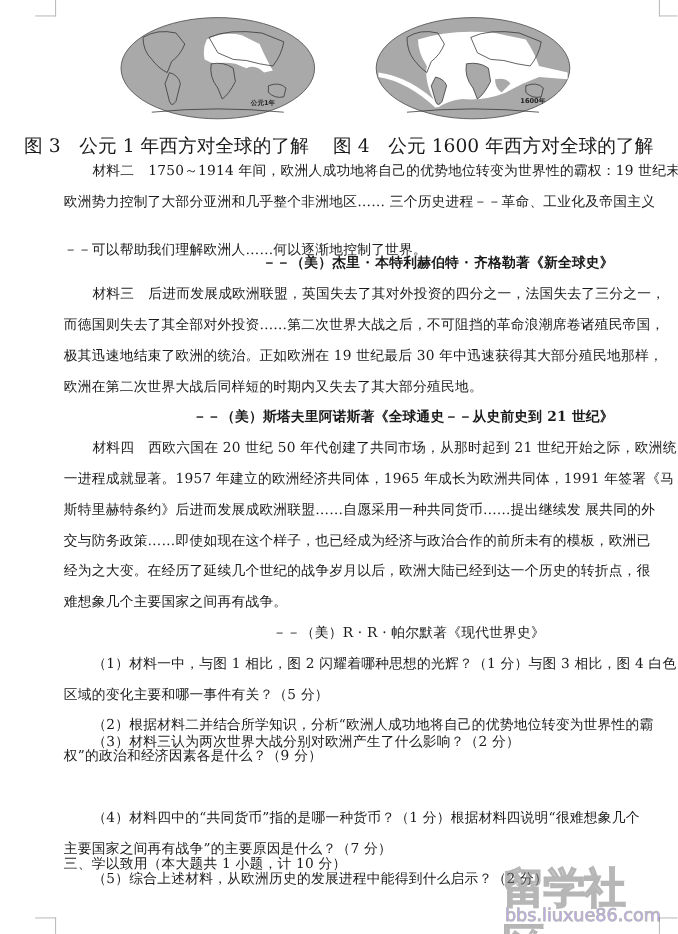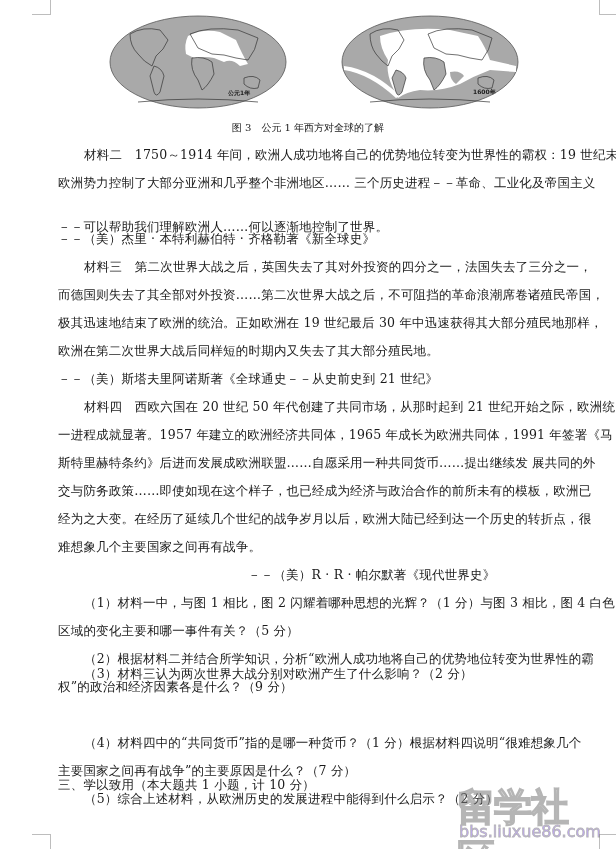--- a/index.html
+++ b/index.html
@@ -21,28 +21,28 @@
   .map svg { width: 100%; height: 100%; display: block; }
   .map-label {
     position: absolute; font-size: 6px; font-family: "DejaVu Sans", sans-serif;
     color: #222; font-weight: bold;
   }
   .map.m1 .map-label { left: 120px; top: 75px; }
   .map.m2 .map-label { left: 133px; top: 74px; }
 
   .caption {
     position: absolute; top: 121px; left: 0; width: 616px;
-    font-size: 10px; display: flex; justify-content: center; gap: 22px;
+    font-size: 17px; display: flex; justify-content: center; gap: 22px;
   }
   .caption span { white-space: nowrap; padding-left: 0; }
 
   .text { position: absolute; left: 58px; width: 500px; font-size: 12.5px; }
   .line { position: absolute; left: 0; white-space: nowrap; letter-spacing: 0.2px; }
   .indent { left: 26px; }
-  .center { left: 0; width: 500px; text-align: left; }
+  .center { left: 0; width: 500px; text-align: right; font-weight: bold; }
 
   .watermark {
     position: absolute; left: 453px; top: 782px; width: 145px; height: 58px;
     opacity: 0.55;
   }
   .wm-big {
     position: absolute; left: 4px; top: 0; font-family: "DejaVu Sans", sans-serif;
     font-size: 38px; font-weight: bold; color: #ffffff;
     -webkit-text-stroke: 1.4px #7a7a7a; letter-spacing: -1px;
   }
@@ -89,30 +89,31 @@
       <path d="M88 20 Q104 12 132 16 L152 24 Q150 36 142 46 L130 44 Q118 40 106 40 L94 34 Z" fill="none" stroke="#333" stroke-width="0.7"></path>
       <path d="M138 64 Q148 60 154 66 L152 74 Q144 76 138 70 Z" fill="none" stroke="#333" stroke-width="0.7"></path>
       <path d="M30 88 Q90 82 150 88" fill="none" stroke="#333" stroke-width="0.7"></path>
     </svg>
     <span class="map-label">1600年</span>
   </div>
 </div>
 
 <div class="caption">
   <span>图 3　公元 1 年西方对全球的了解</span>
+  <span>图 4　公元 1600 年西方对全球的了解</span>
 </div>
 
 <div class="text">
 
   <div class="line indent" style="top:147px">材料二　1750～1914 年间，欧洲人成功地将自己的优势地位转变为世界性的霸权：19 世纪末，</div>
   <div class="line" style="top:175px">欧洲势力控制了大部分亚洲和几乎整个非洲地区…… 三个历史进程－－革命、工业化及帝国主义</div>
   <div class="line" style="top:219px">－－可以帮助我们理解欧洲人……何以逐渐地控制了世界。</div>
   <div class="line center" style="top:231px">－－（美）杰里 · 本特利赫伯特 · 齐格勒著《新全球史》</div>
 
-  <div class="line indent" style="top:259px">材料三　第二次世界大战之后，英国失去了其对外投资的四分之一，法国失去了三分之一，</div>
+  <div class="line indent" style="top:259px">材料三　后进而发展成欧洲联盟，英国失去了其对外投资的四分之一，法国失去了三分之一，</div>
   <div class="line" style="top:287px">而德国则失去了其全部对外投资……第二次世界大战之后，不可阻挡的革命浪潮席卷诸殖民帝国，</div>
   <div class="line" style="top:315px">极其迅速地结束了欧洲的统治。正如欧洲在 19 世纪最后 30 年中迅速获得其大部分殖民地那样，</div>
   <div class="line" style="top:343px">欧洲在第二次世界大战后同样短的时期内又失去了其大部分殖民地。</div>
   <div class="line center" style="top:371px">－－（美）斯塔夫里阿诺斯著《全球通史－－从史前史到 21 世纪》</div>
 
   <div class="line indent" style="top:399px">材料四　西欧六国在 20 世纪 50 年代创建了共同市场，从那时起到 21 世纪开始之际，欧洲统</div>
   <div class="line" style="top:427px">一进程成就显著。1957 年建立的欧洲经济共同体，1965 年成长为欧洲共同体，1991 年签署《马</div>
   <div class="line" style="top:455px">斯特里赫特条约》后进而发展成欧洲联盟……自愿采用一种共同货币……提出继续发 展共同的外</div>
   <div class="line" style="top:483px">交与防务政策……即使如现在这个样子，也已经成为经济与政治合作的前所未有的模板，欧洲已</div>
   <div class="line" style="top:511px">经为之大变。在经历了延续几个世纪的战争岁月以后，欧洲大陆已经到达一个历史的转折点，很</div>

